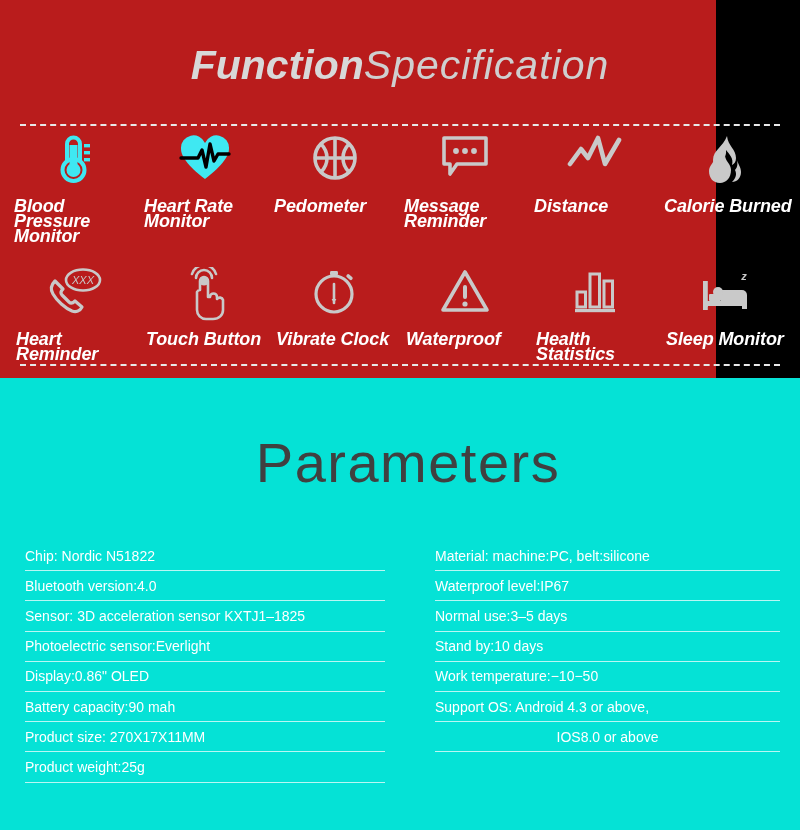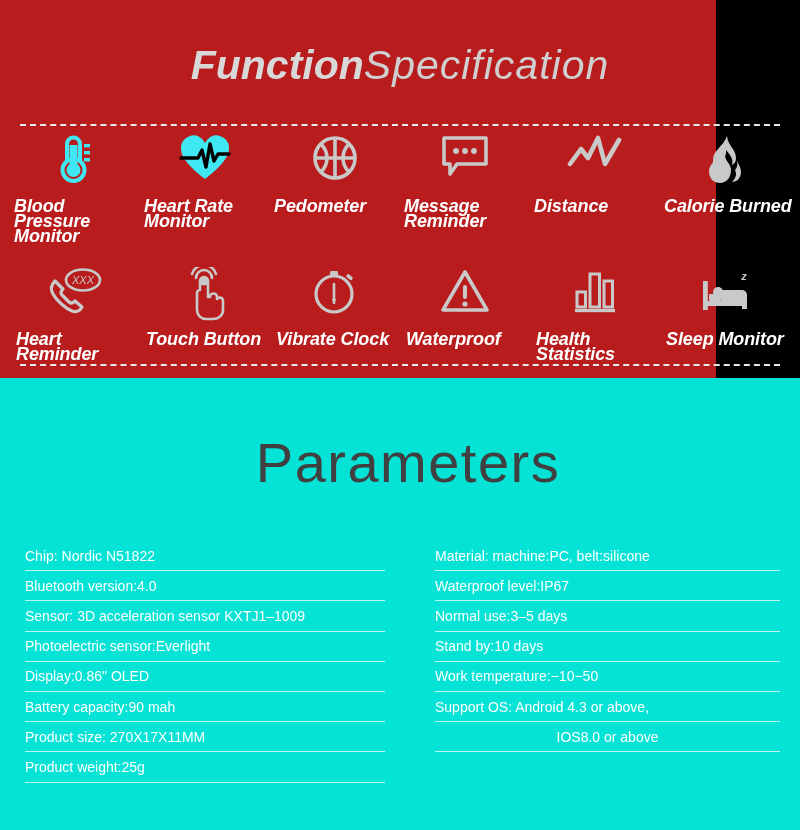--- a/index.html
+++ b/index.html
@@ -286,21 +286,21 @@
 
 <div class="params-section">
 
   <div class="params-title">Parameters</div>
 
   <div class="columns">
 
     <div class="col col-left">
       <div class="param-row">Chip: Nordic N51822</div>
       <div class="param-row">Bluetooth version:4.0</div>
-      <div class="param-row">Sensor: 3D acceleration sensor KXTJ1–1009</div>
+      <div class="param-row">Sensor: 3D acceleration sensor KXTJ1–1825</div>
       <div class="param-row">Photoelectric sensor:Everlight</div>
       <div class="param-row">Display:0.86" OLED</div>
       <div class="param-row">Battery capacity:90 mah</div>
       <div class="param-row">Product size: 270X17X11MM</div>
       <div class="param-row">Product weight:25g</div>
     </div>
 
     <div class="col col-right">
       <div class="param-row">Material: machine:PC, belt:silicone</div>
       <div class="param-row">Waterproof level:IP67</div>

